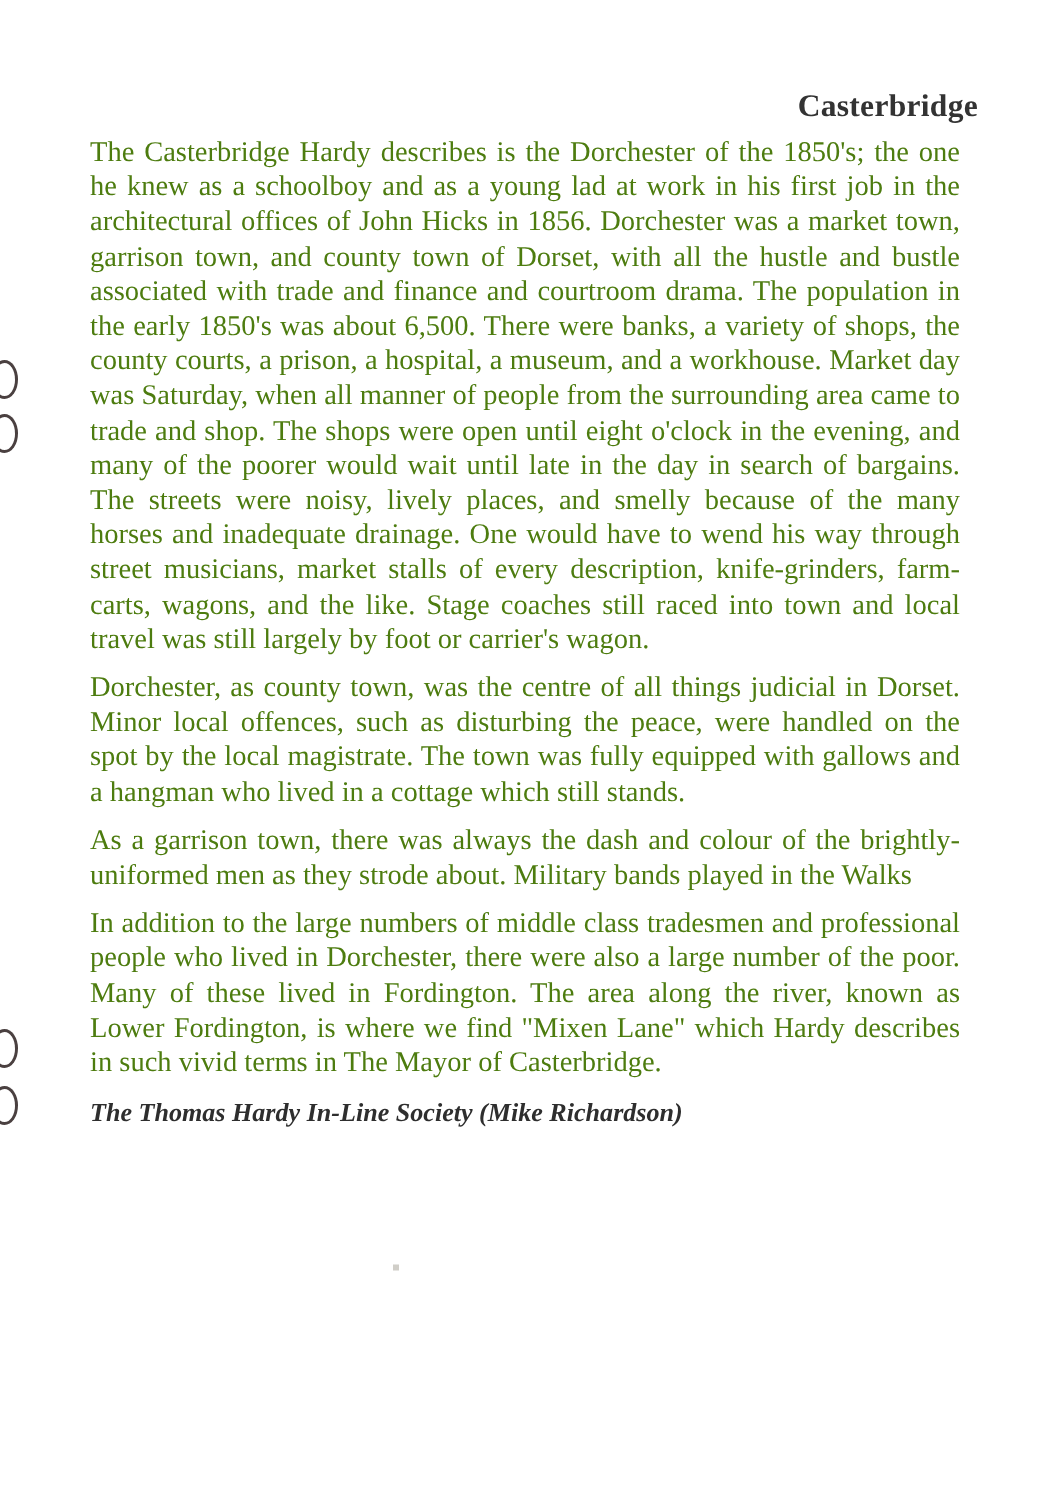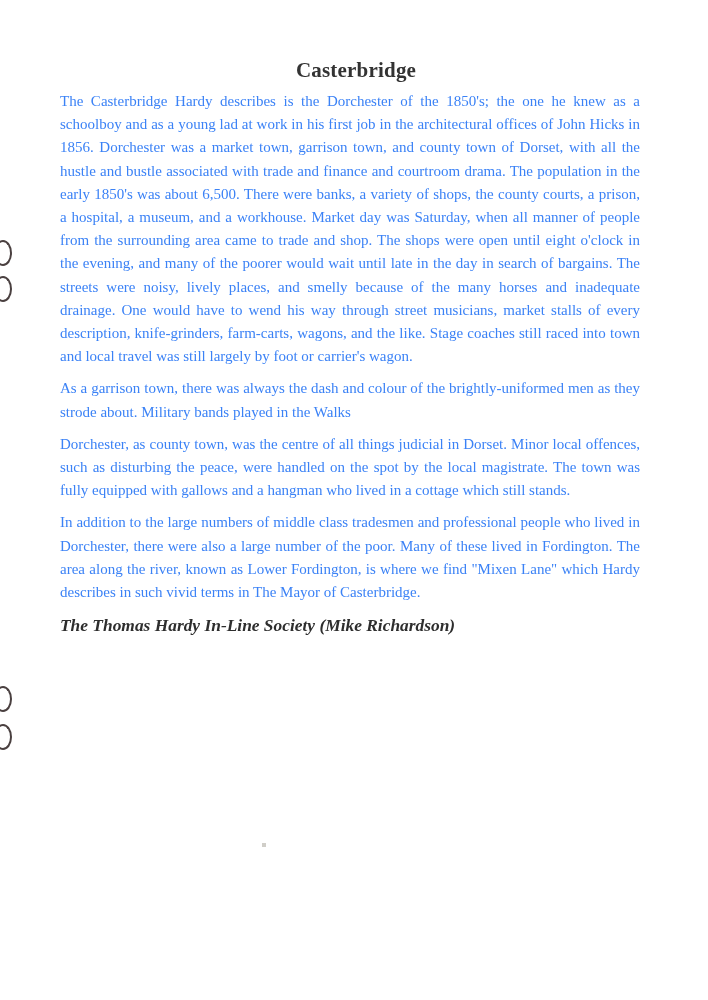--- a/index.html
+++ b/index.html
@@ -15,34 +15,34 @@
       font-family: "Liberation Serif", "DejaVu Serif", serif;
       color: #2b2b2b;
     }
     .page {
       position: absolute;
       left: 60px;
       top: 56px;
       width: 592px;
     }
     .title {
-      text-align: center;
+      text-align: right;
       font-weight: bold;
       font-size: 21px;
       color: #333333;
       margin: 0 0 6px 0;
       letter-spacing: 0.2px;
       line-height: 28px;
     }
     .para {
-      font-size: 15px;
+      font-size: 19px;
       line-height: 23.2px;
       text-align: justify;
       margin: 0 12px 9px 0;
-      color: #3b82f6;
+      color: #4d7c0f;
     }
     .attribution {
       text-align: left;
       font-weight: bold;
       font-style: italic;
       font-size: 17.4px;
       line-height: 24px;
       margin-top: 2px;
       color: #2e2e2e;
     }
@@ -68,19 +68,19 @@
 <body>
 
 <div class="hole" style="top:240px;"></div>
 <div class="hole" style="top:276px;"></div>
 <div class="hole" style="top:686px;"></div>
 <div class="hole" style="top:724px;"></div>
 
 <div class="page">
   <h1 class="title">Casterbridge</h1>
   <p class="para">The Casterbridge Hardy describes is the Dorchester of the 1850's; the one he knew as a schoolboy and as a young lad at work in his first job in the architectural offices of John Hicks in 1856. Dorchester was a market town, garrison town, and county town of Dorset, with all the hustle and bustle associated with trade and finance and courtroom drama.  The population in the early 1850's was about 6,500.  There were banks, a variety of shops, the county courts, a prison, a hospital, a museum, and a workhouse.  Market day was Saturday, when all manner of people from the surrounding area came to trade and shop. The shops were open until eight o'clock in the evening, and many of the poorer would wait until late in the day in search of bargains.  The streets were noisy, lively places, and smelly because of the many horses and inadequate drainage. One would have to wend his way through street musicians, market stalls of every description, knife-grinders, farm-carts, wagons, and the like. Stage coaches still raced into town and local travel was still largely by foot or carrier's wagon.</p>
+  <p class="para">Dorchester, as county town, was the centre of all things judicial in Dorset. Minor local offences, such as disturbing the peace, were handled on the spot by the local magistrate. The town was fully equipped with gallows and a hangman who lived in a cottage which still stands.</p>
   <p class="para">As a garrison town, there was always the dash and colour of the brightly-uniformed men as they strode about. Military bands played in the Walks</p>
-  <p class="para">Dorchester, as county town, was the centre of all things judicial in Dorset. Minor local offences, such as disturbing the peace, were handled on the spot by the local magistrate. The town was fully equipped with gallows and a hangman who lived in a cottage which still stands.</p>
   <p class="para">In addition to the large numbers of middle class tradesmen and professional people who lived in Dorchester, there were also a large number of the poor. Many of these lived in Fordington.  The area along the river, known as Lower Fordington, is where we find "Mixen Lane" which Hardy describes in such vivid terms in The Mayor of Casterbridge.</p>
   <div class="attribution">The Thomas Hardy In-Line Society (Mike Richardson)</div>
 </div>
 
 <div class="speck"></div>
 
 </body></html>

